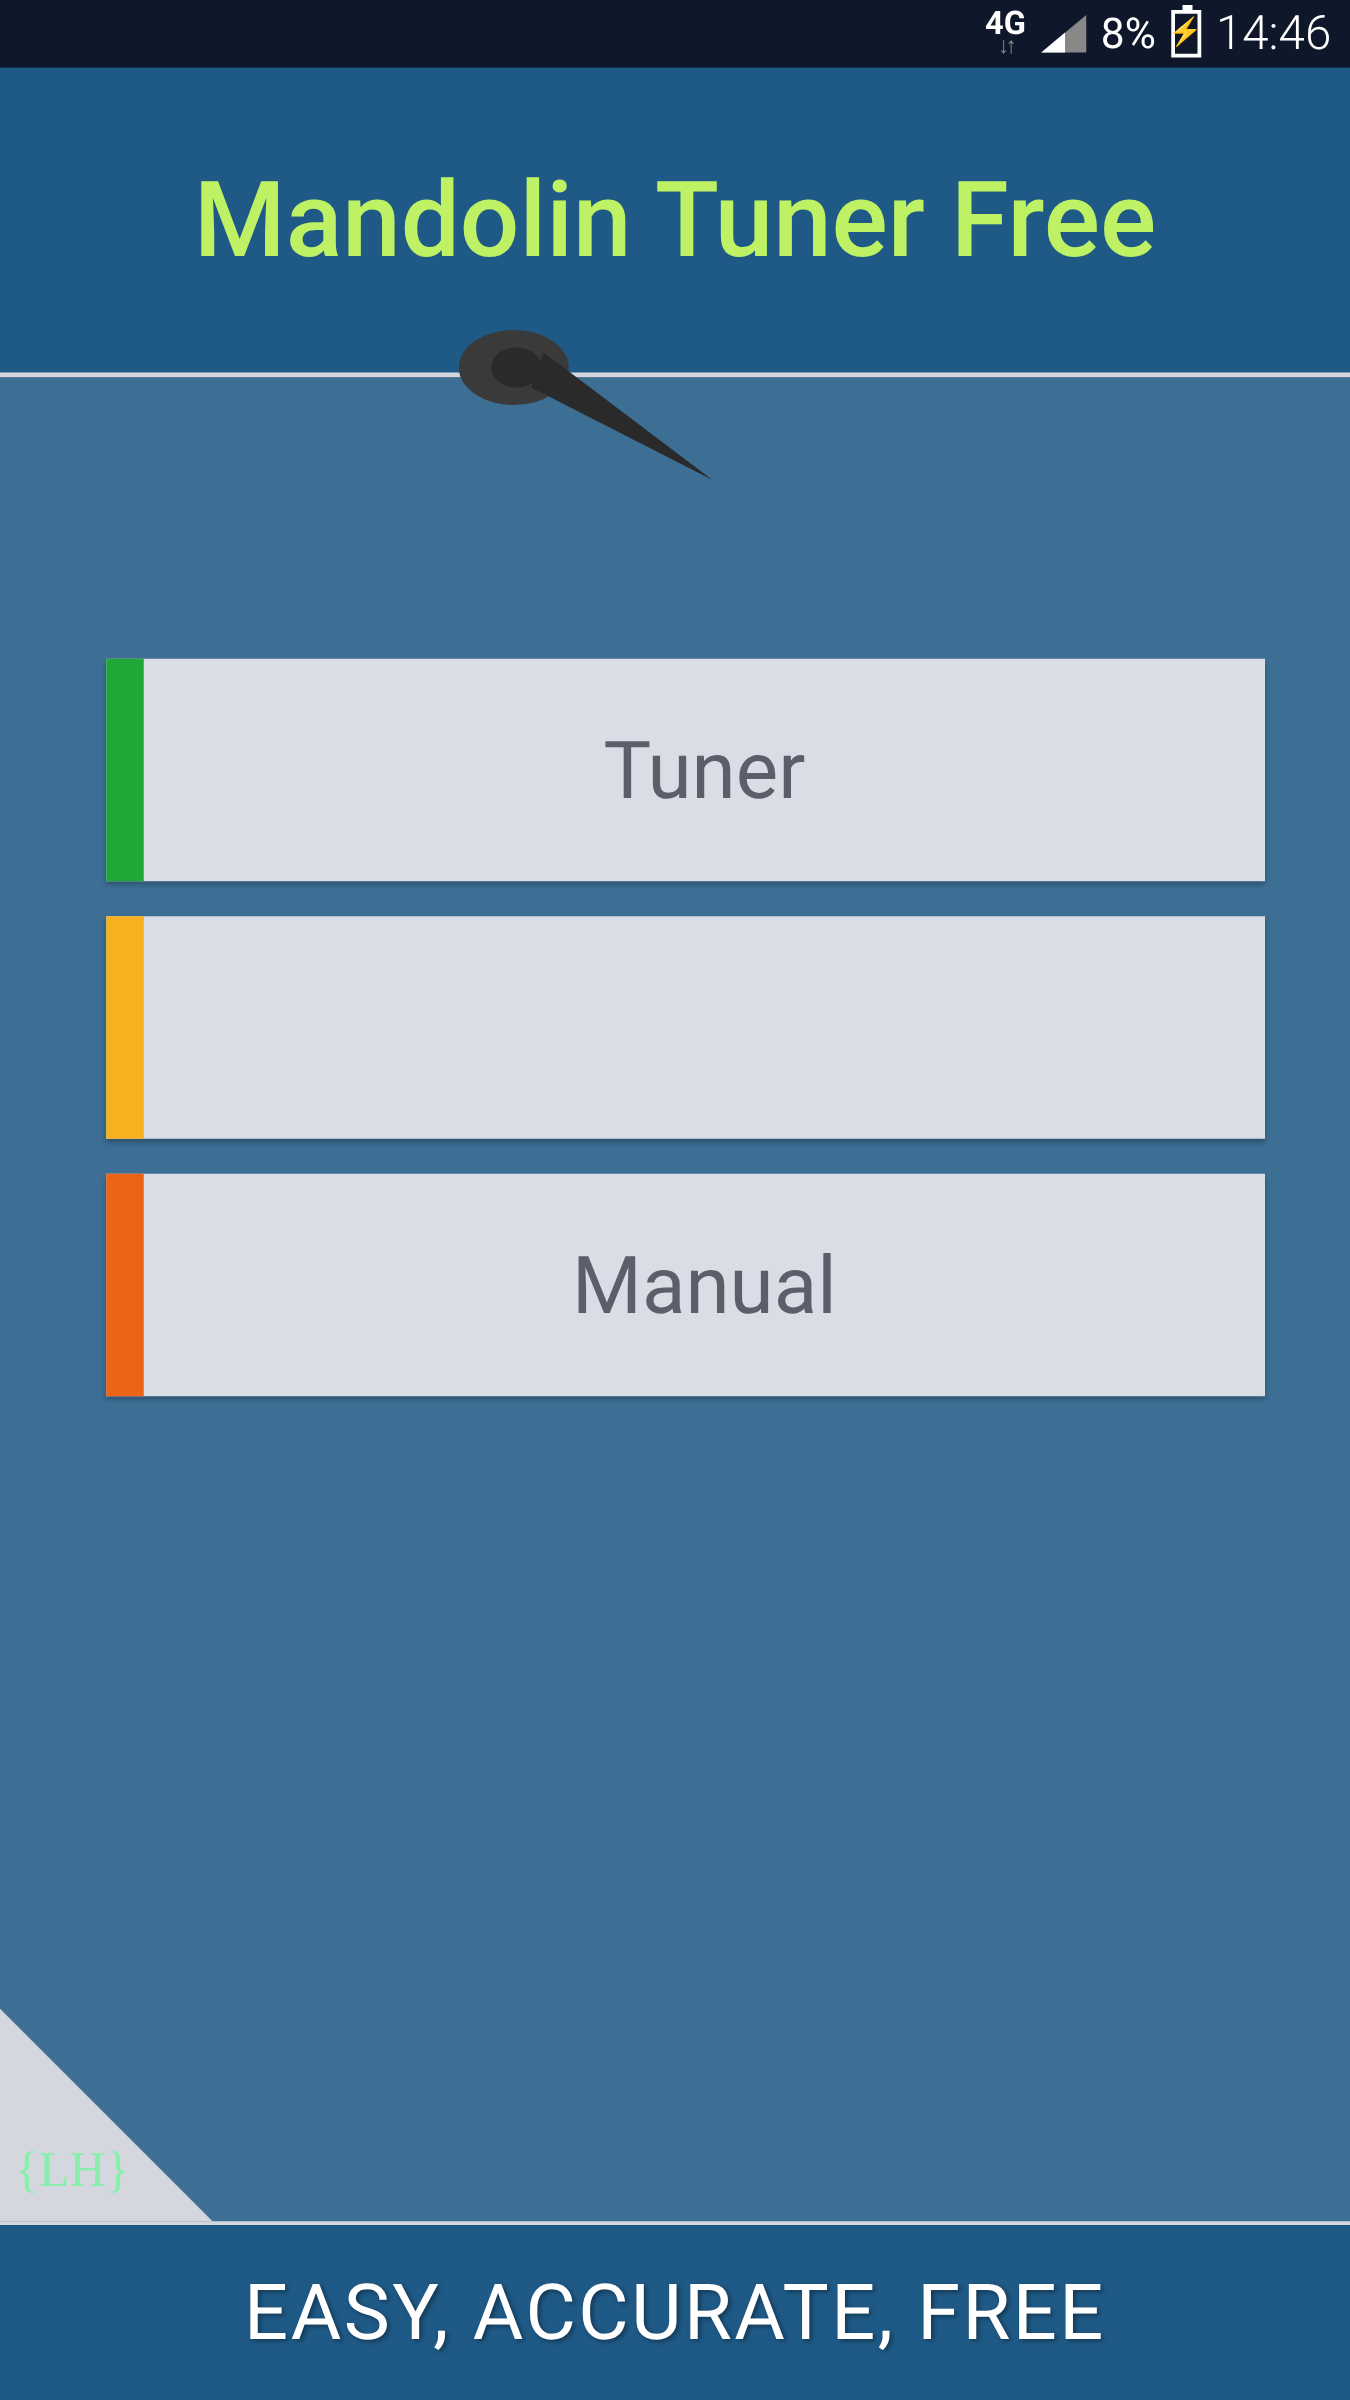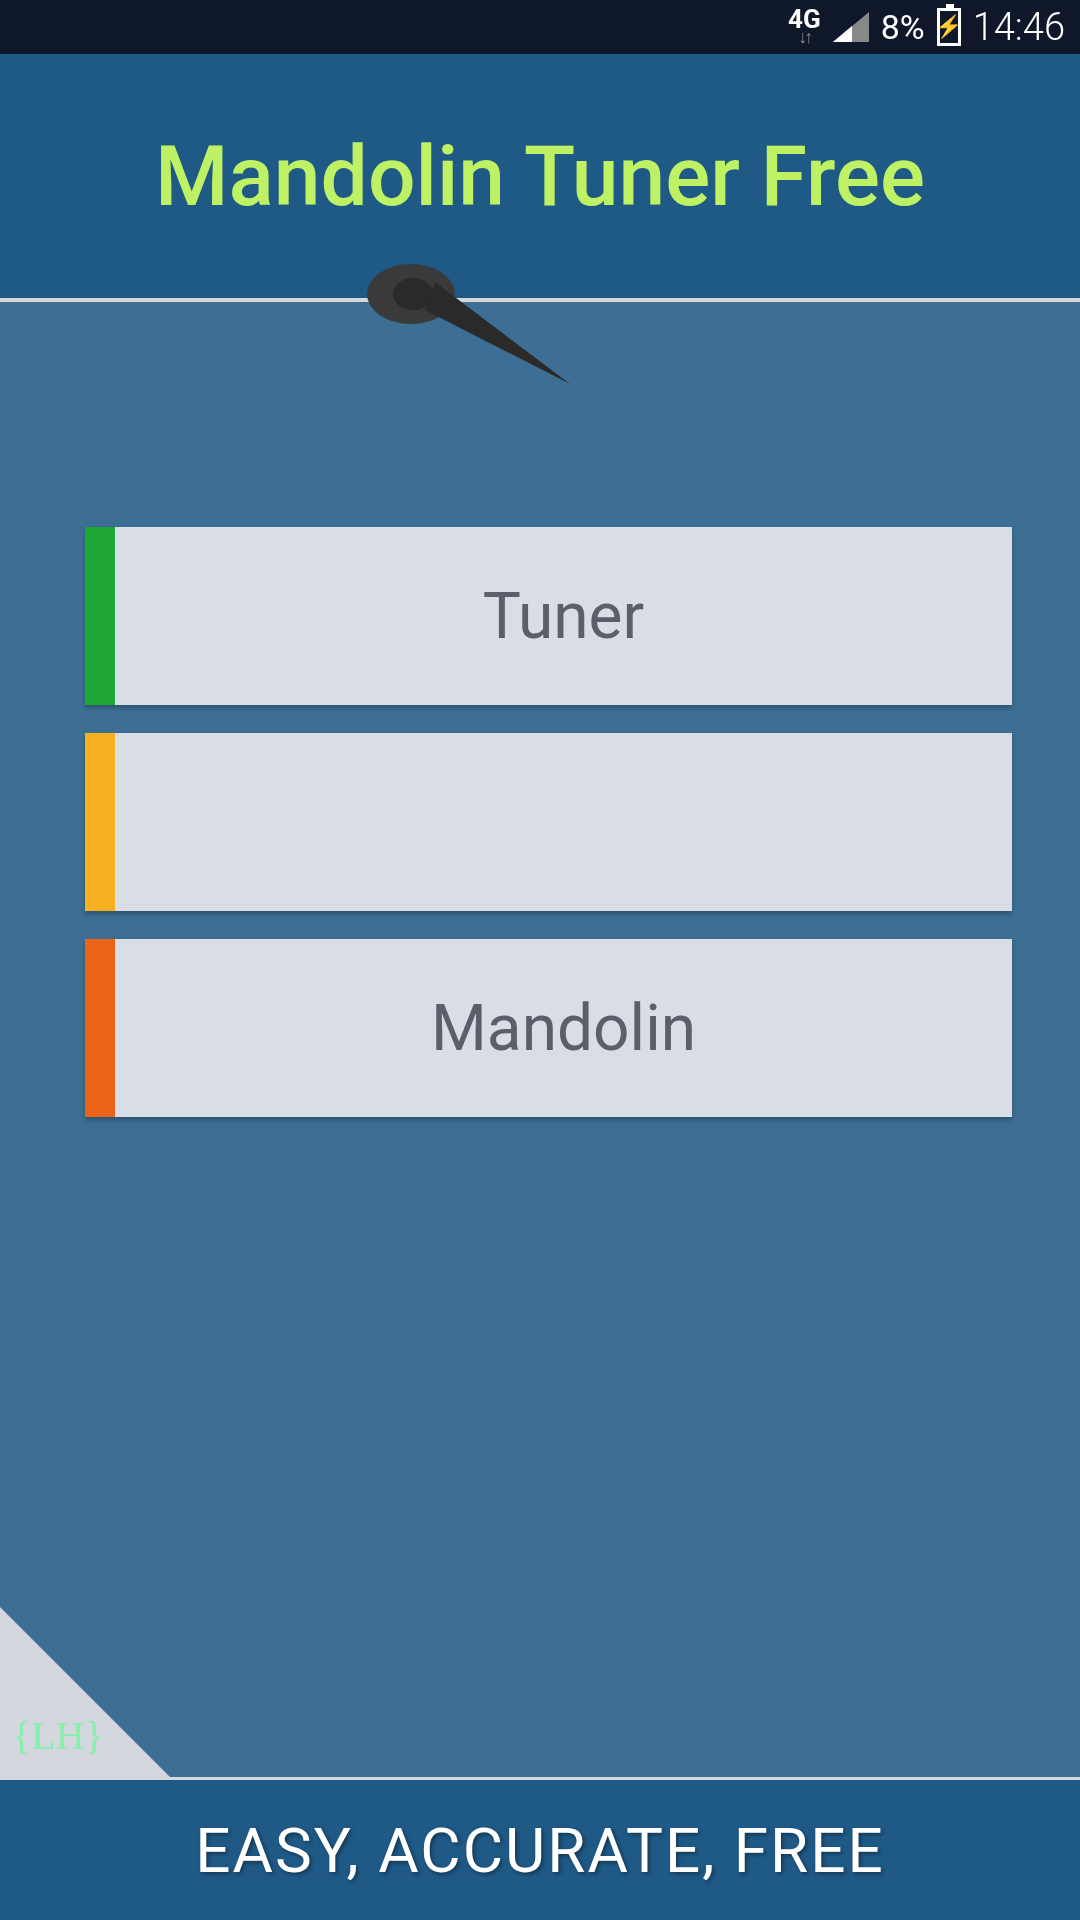--- a/index.html
+++ b/index.html
@@ -206,21 +206,21 @@
 <div class="main-content">
   <div class="menu-button">
     <div class="menu-button-accent accent-green"></div>
     <div class="menu-button-label">Tuner</div>
   </div>
   <div class="menu-button">
     <div class="menu-button-accent accent-yellow"></div>
   </div>
   <div class="menu-button">
     <div class="menu-button-accent accent-orange"></div>
-    <div class="menu-button-label">Mandolin</div>
+    <div class="menu-button-label">Manual</div>
   </div>
   <div class="corner-triangle"></div>
   <div class="corner-logo">{LH}</div>
 </div>
 
 <div class="footer">
   <div class="footer-text">EASY, ACCURATE, FREE</div>
 </div>
 
 </body></html>

